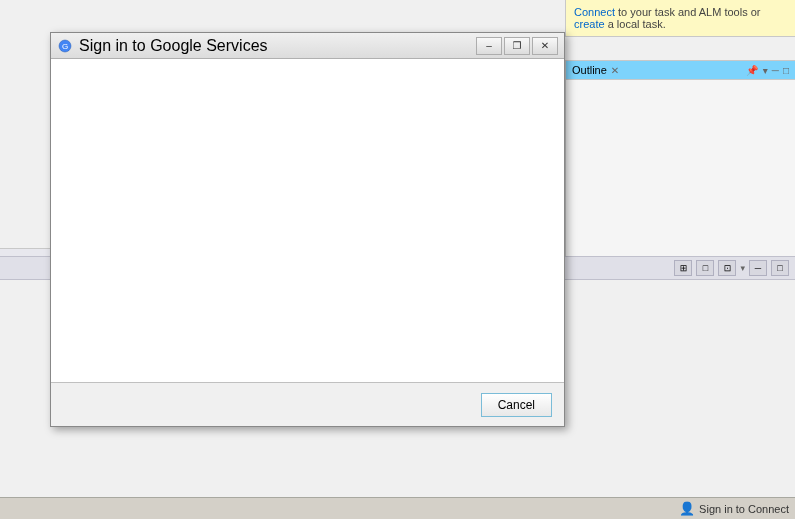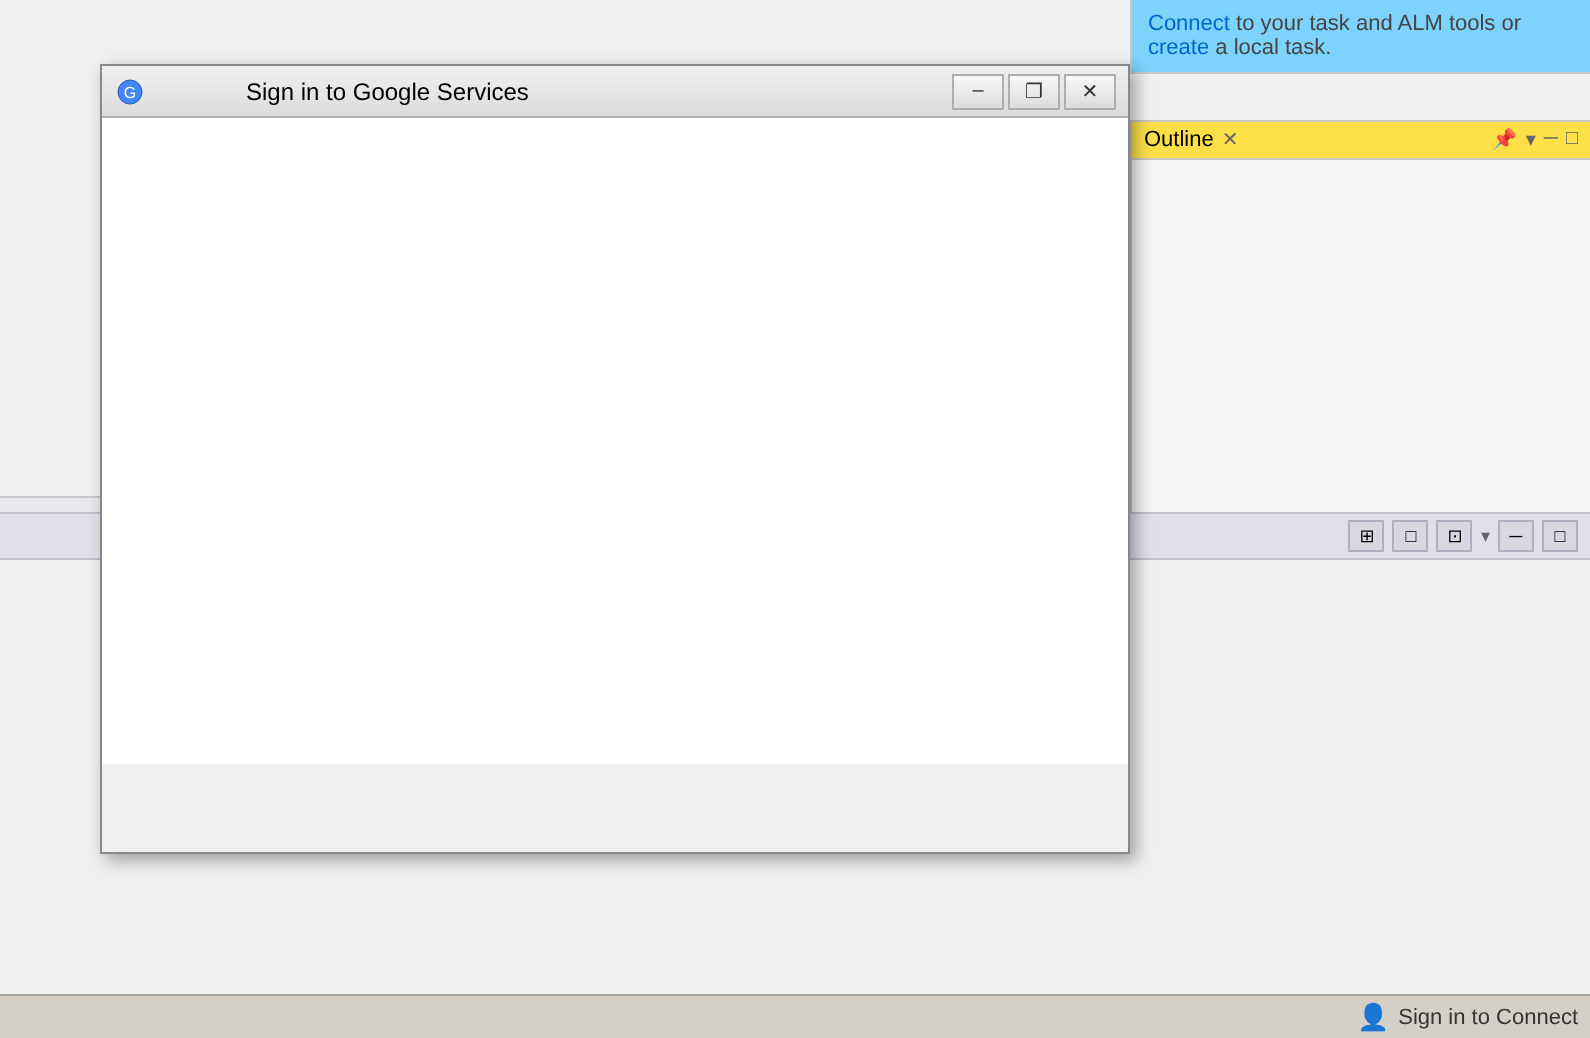--- a/index.html
+++ b/index.html
@@ -33,21 +33,21 @@
       height: 200px;
       background: #f5f5f5;
       border-left: 1px solid #c8c8c8;
       border-top: 1px solid #c8c8c8;
     }
 
     .outline-header {
       display: flex;
       align-items: center;
       padding: 3px 6px;
-      background: #fde047;
+      background: #7dd3fc;
       border-bottom: 1px solid #c8c8c8;
       font-size: 11px;
       justify-content: space-between;
     }
 
     .outline-header-icons {
       margin-left: auto;
       display: flex;
       gap: 4px;
       color: #666;
@@ -157,24 +157,23 @@
       align-items: center;
       justify-content: center;
     }
 
     .dialog-titlebar-icon svg {
       width: 14px;
       height: 14px;
     }
 
     .dialog-title {
-      font-size: 12px;
+      font-size: 16px;
       color: #000;
       flex: 1;
-      margin-left: 44px;
     }
 
     .dialog-controls {
       display: flex;
       gap: 2px;
     }
 
     .dialog-control-btn {
       width: 26px;
       height: 18px;
@@ -214,21 +213,21 @@
       cursor: pointer;
       font-family: 'Segoe UI', Tahoma, sans-serif;
     }
 
     
     .connect-panel {
       position: absolute;
       top: 0;
       right: 0;
       width: 230px;
-      background: #7dd3fc;
+      background: #fef9c3;
       padding: 6px 8px;
       font-size: 11px;
       color: #444;
       border-left: 1px solid #c8c8c8;
       border-bottom: 1px solid #c8c8c8;
     }
   </style>
 </head>
 <body>
 
@@ -279,20 +278,23 @@
     <span class="dialog-title">Sign in to Google Services</span>
     <div class="dialog-controls">
       <button class="dialog-control-btn">–</button>
       <button class="dialog-control-btn">❐</button>
       <button class="dialog-control-btn">✕</button>
     </div>
   </div>
   <div class="dialog-content">
     
   </div>
+  <div class="dialog-footer">
+    <button class="btn-cancel">Cancel</button>
+  </div>
 </div>
 
 <div class="bottom-toolbar">
   <div class="bottom-toolbar-item" style="cursor:pointer;">
     <span style="font-size:13px;">👤</span>
     <span>Sign in to Connect</span>
   </div>
 </div>
 
 </body></html>

